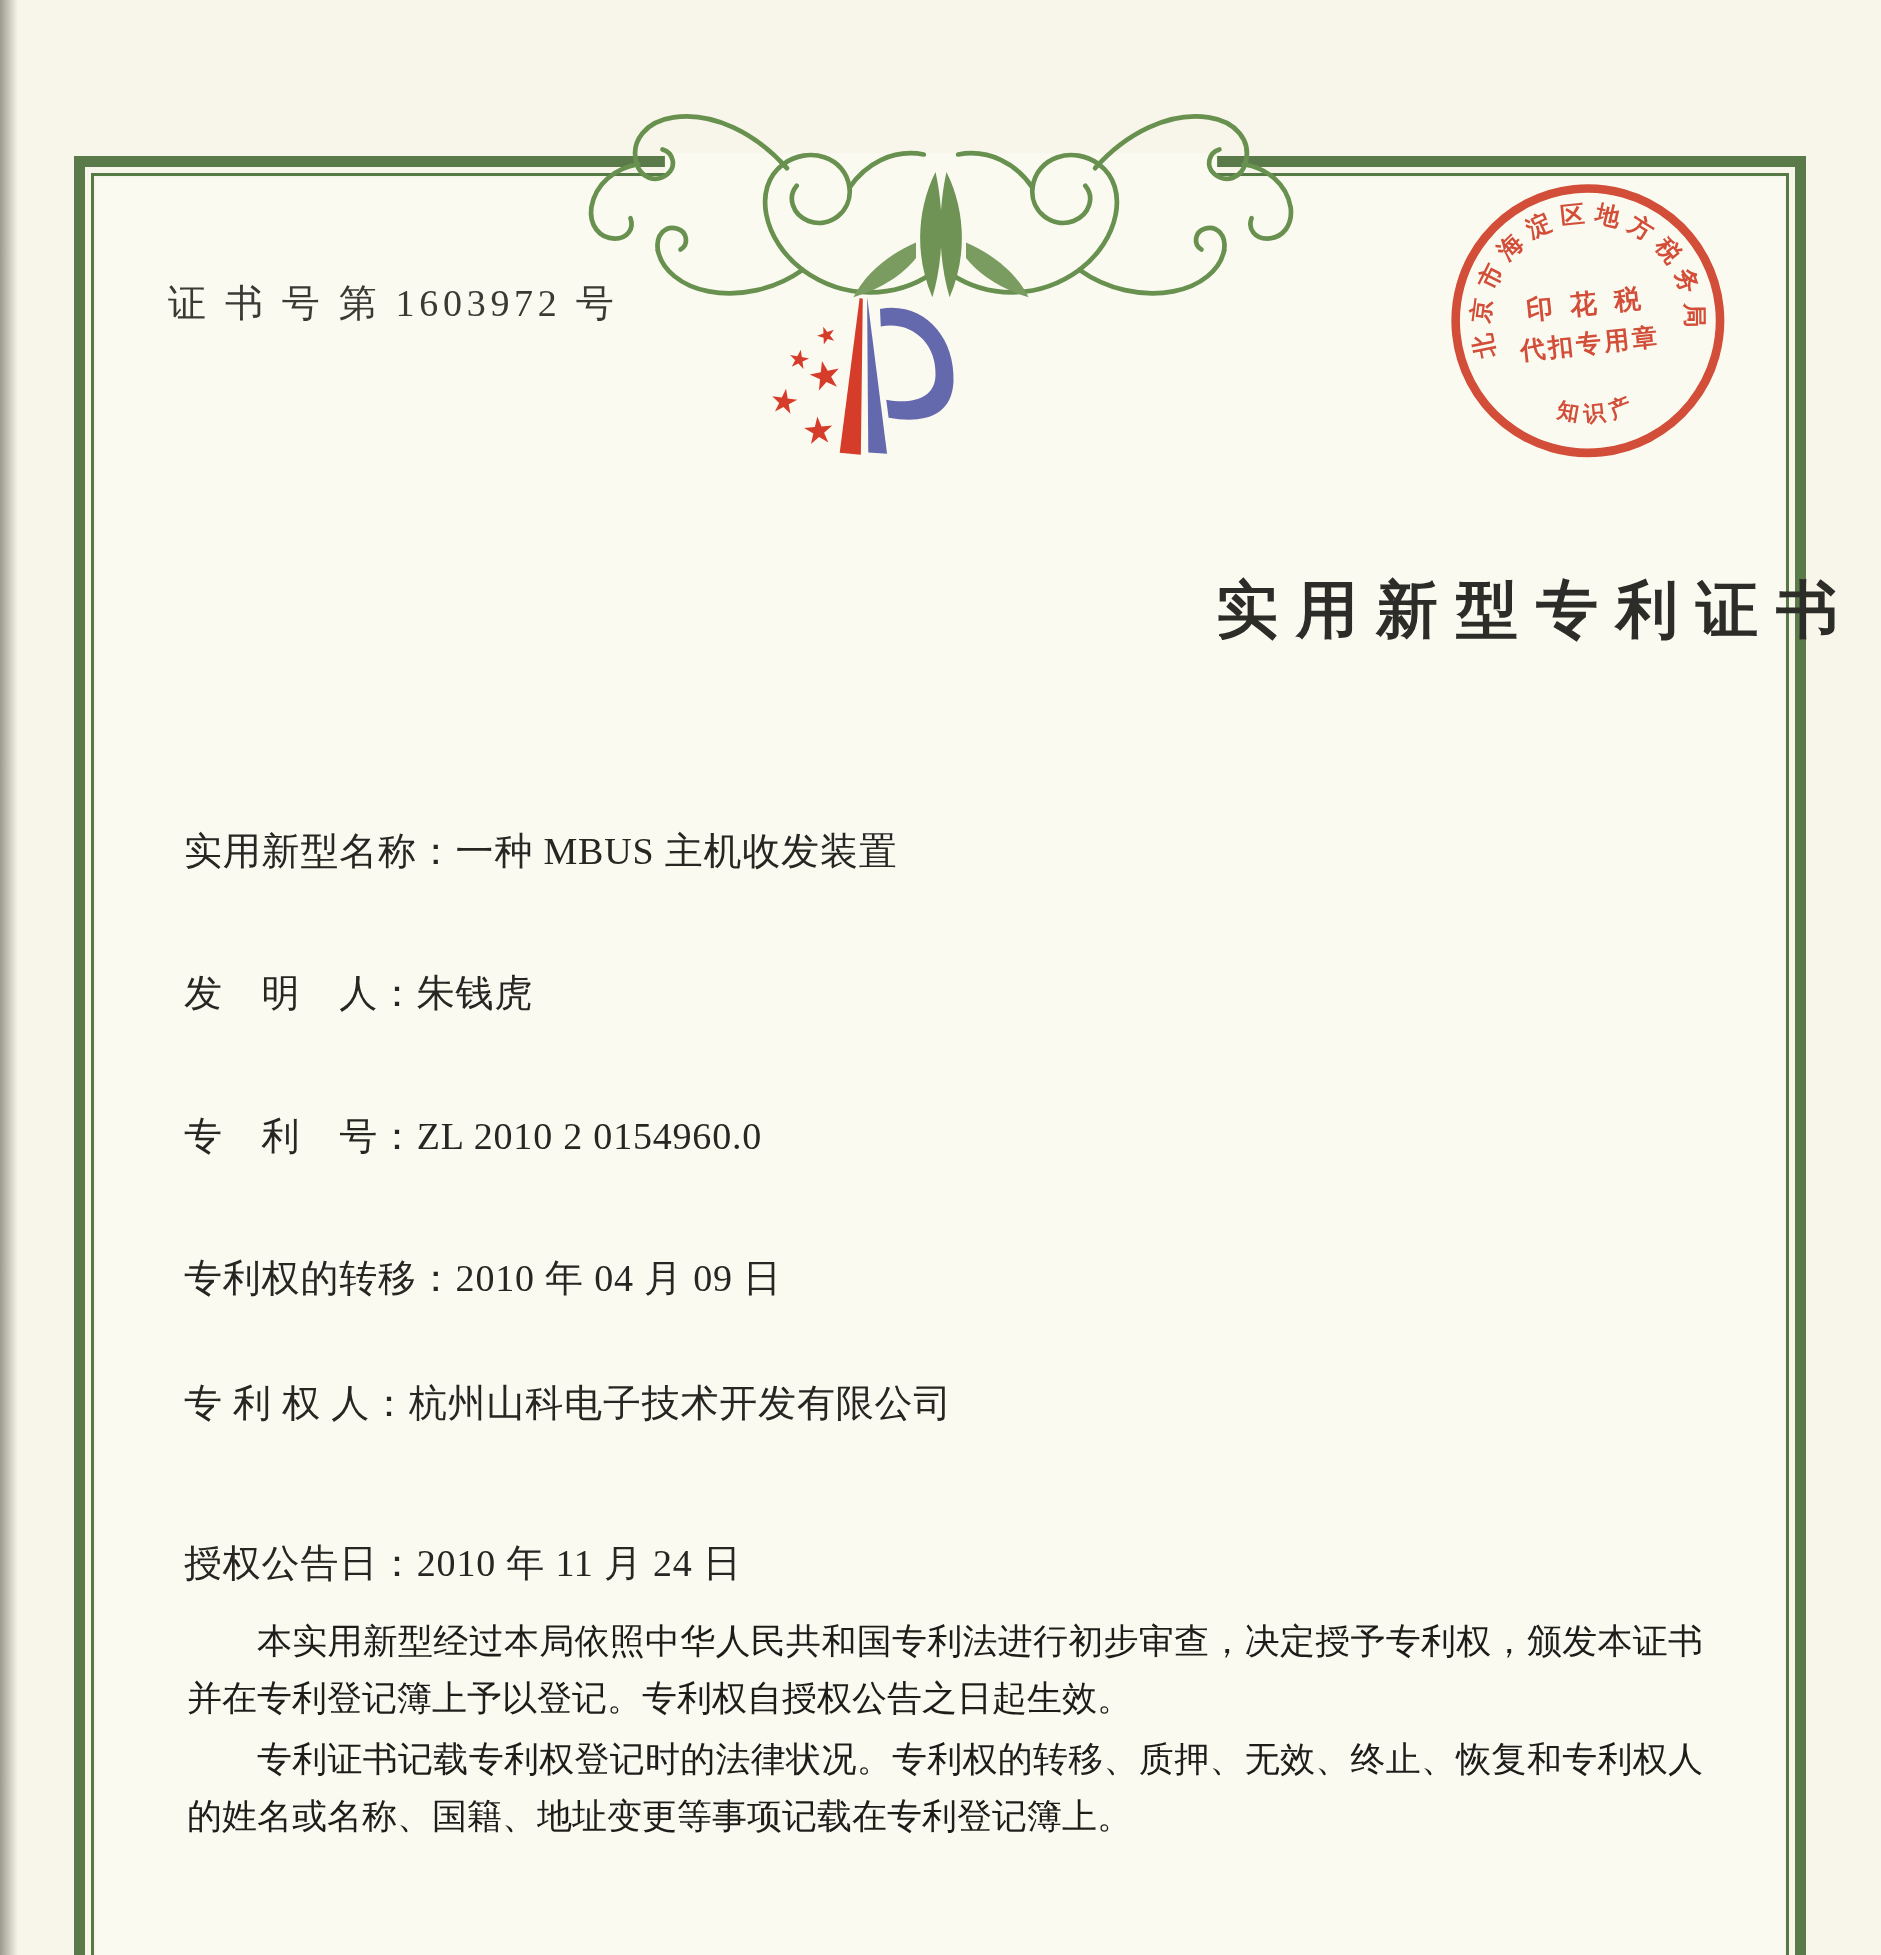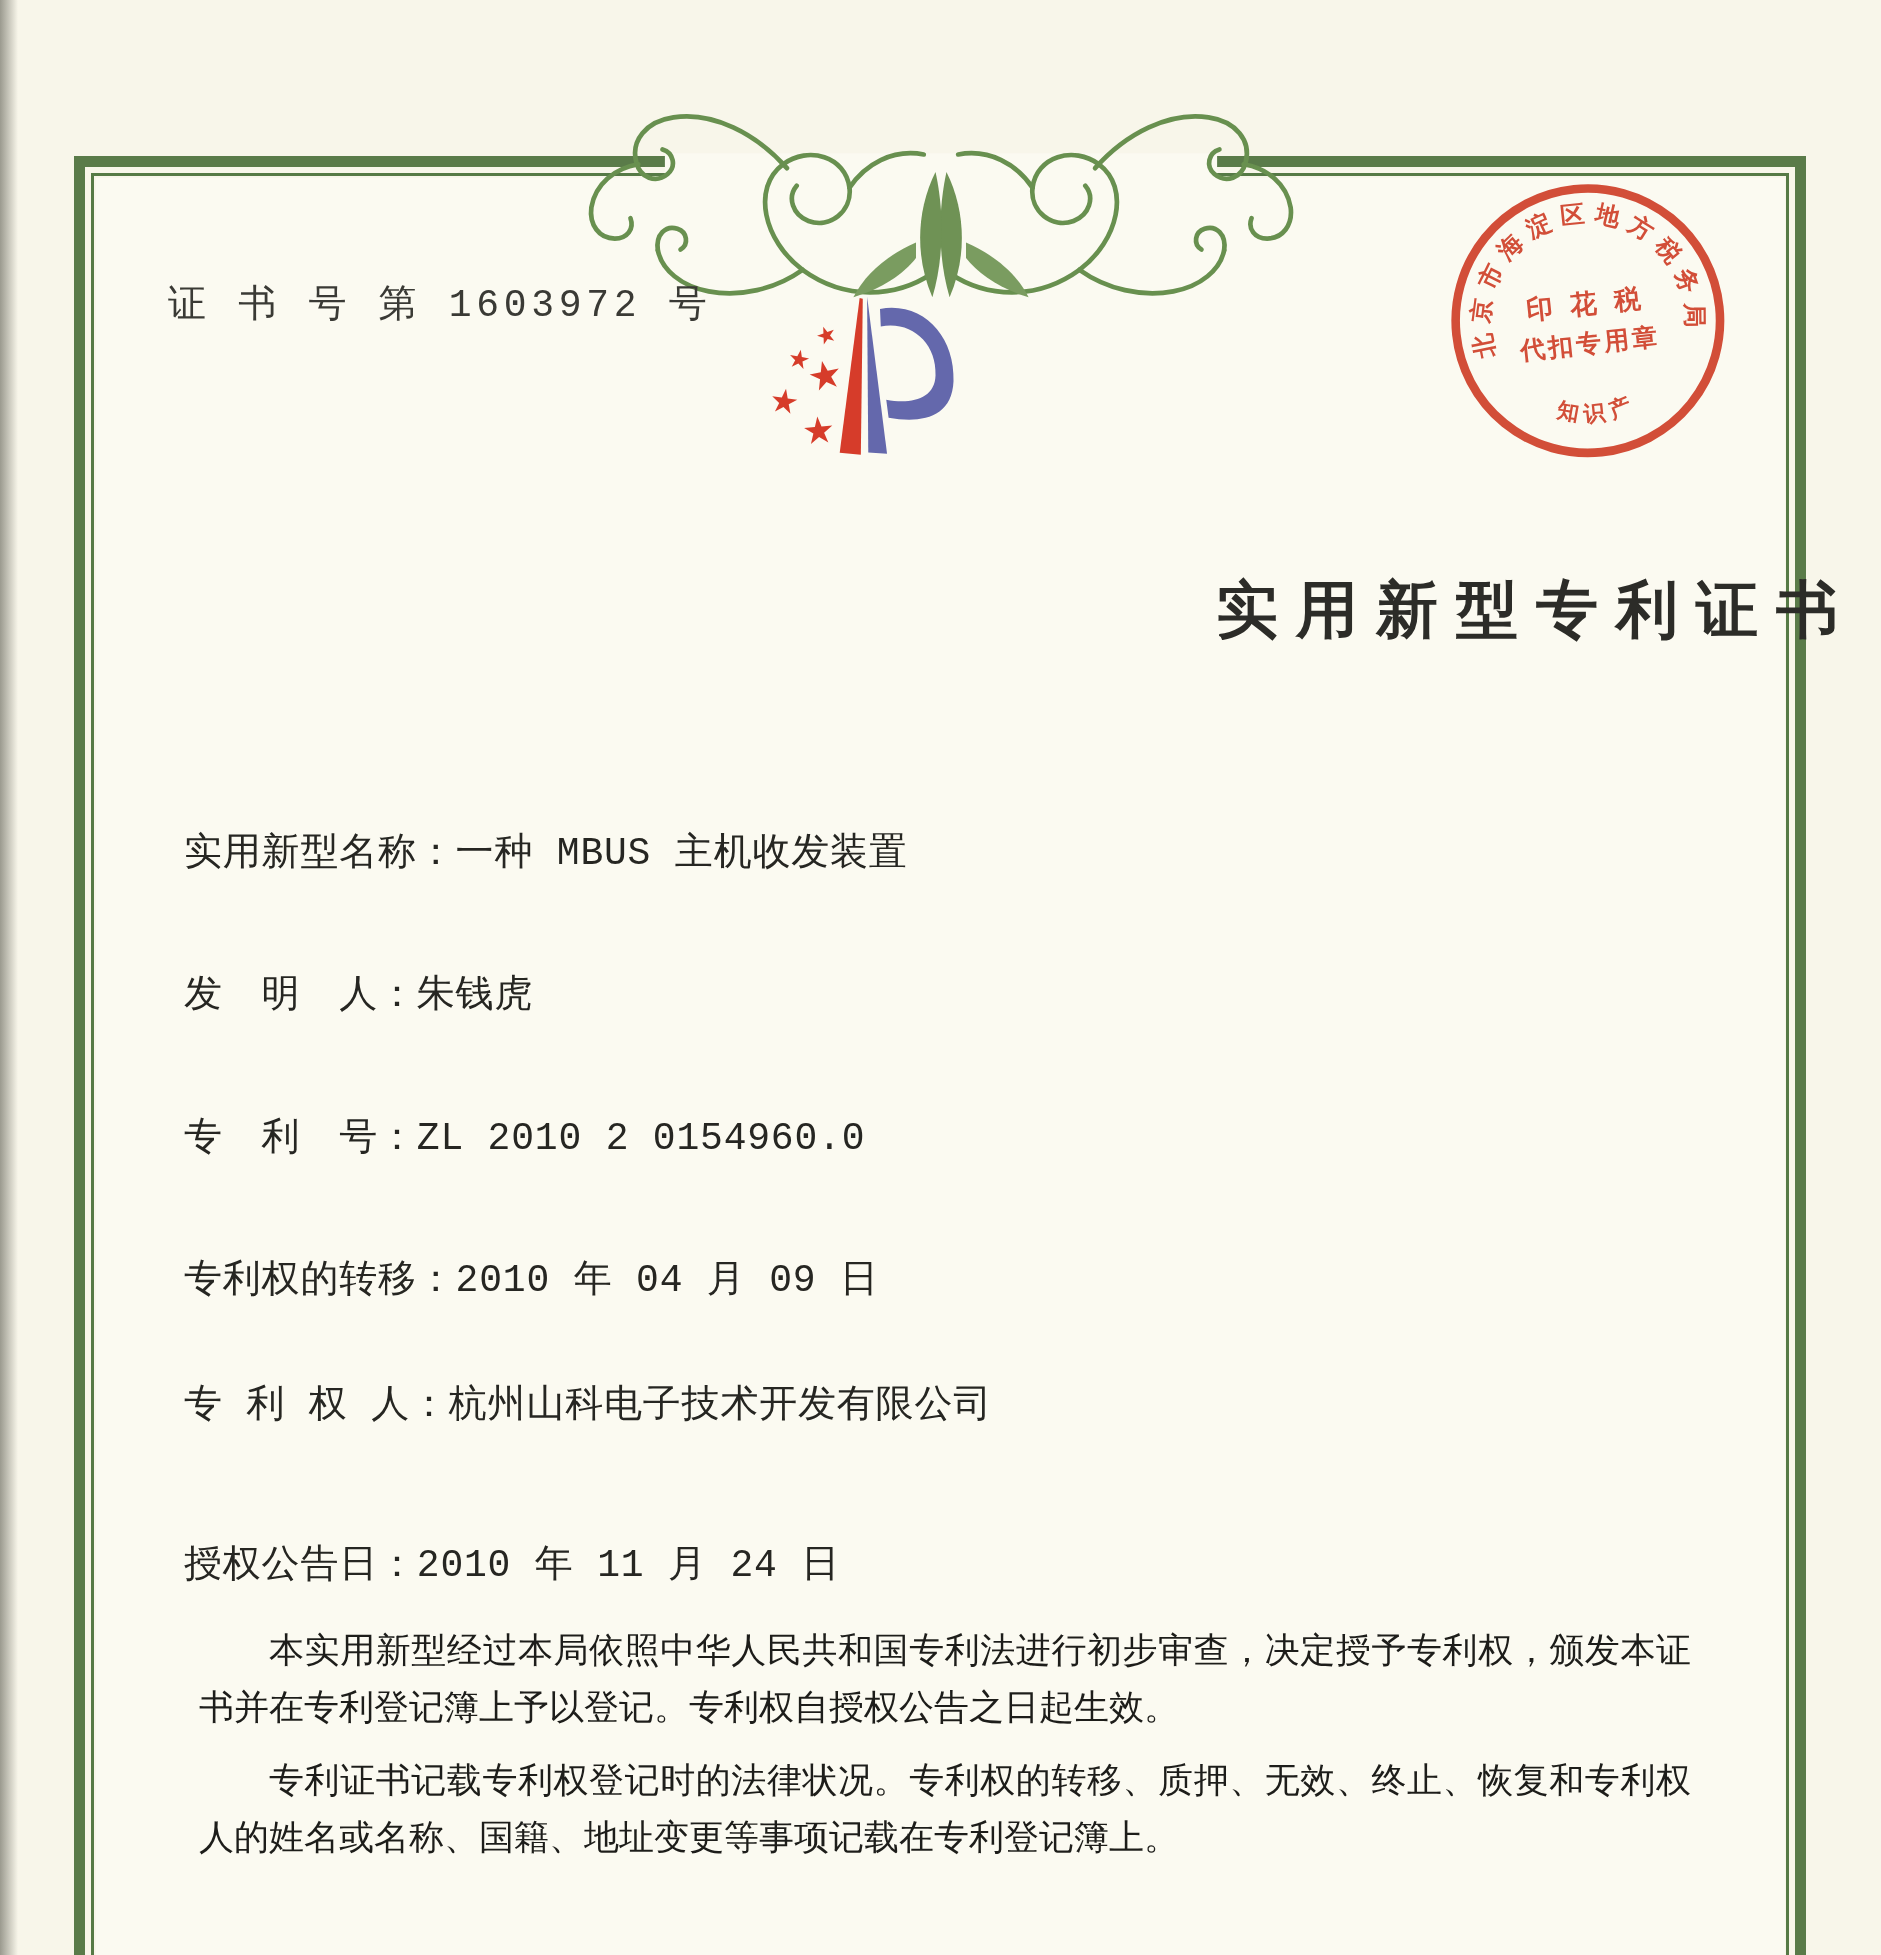--- a/index.html
+++ b/index.html
@@ -14,30 +14,30 @@
   
   .frame-outer{position:absolute;left:74px;top:156px;width:1732px;height:2434px;
     border:11px solid #5a7b49;box-sizing:border-box;z-index:1;}
   .frame-inner{position:absolute;left:6.3px;top:6.3px;right:6.3px;bottom:6.3px;
     border:3.1px solid #567a46;box-sizing:border-box;}
   .inner-bg{position:absolute;left:96px;top:178px;width:1689px;height:2391px;
     background:#fbfaf1;z-index:0;}
 
   .decor{position:absolute;left:0;top:0;width:1882px;height:2718px;z-index:2;}
 
-  .txt{position:absolute;z-index:3;color:#2b2b27;font-family:Liberation Mono, monospace;}
+  .txt{position:absolute;z-index:3;color:#2b2b27;}
   .cert-no{left:168px;top:278px;font-size:38px;letter-spacing:4.7px;color:#3a3a35;}
   .title{left:0;top:568px;width:1856px;text-align:right;font-size:62px;
     letter-spacing:18px;font-weight:600;color:#2c2c28;}
   .frow{left:184px;width:1564px;font-size:38px;letter-spacing:0.8px;color:#262622;}
   .frow .flabel{display:inline-block;}
   .frow .fvalue{display:inline;margin-top:32px;}
   .paras{left:184px;top:1610px;width:1522px;font-size:35px;line-height:1.64;
     text-align:justify;color:#1d1d1a;}
-  .paras p{margin:15px;text-indent:2em;}
+  .paras p{margin:3px;text-indent:2em;}
 </style>
 </head>
 <body>
 
 <div class="inner-bg"></div>
 <div class="frame-outer">
   <div class="frame-inner"></div>
 </div>
 <div class="edge-left"></div>
 

